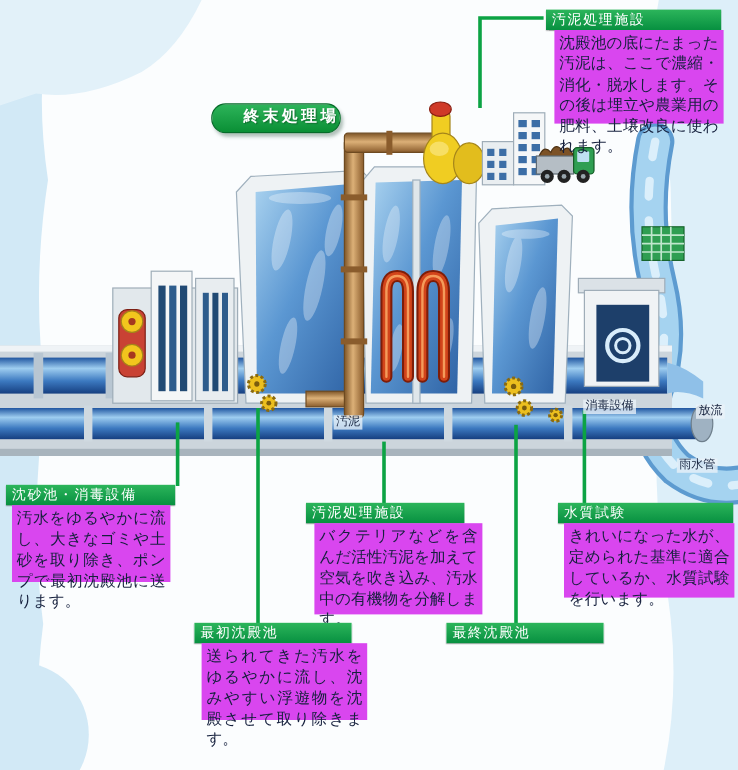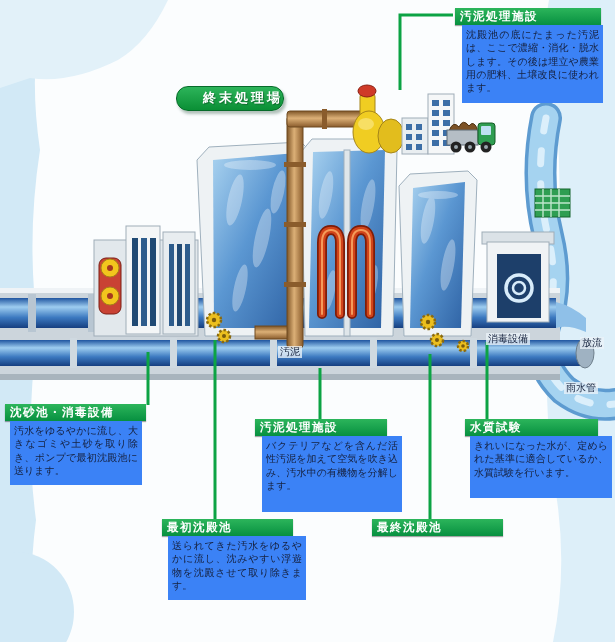--- a/index.html
+++ b/index.html
@@ -5,29 +5,29 @@
   html,body{margin:0;padding:0;}
   .stage{
     position:relative;width:615px;height:642px;overflow:hidden;
     background:#fbfdfe;
     font-family:"DejaVu Sans","Liberation Sans",sans-serif;
   }
   svg.illustration{position:absolute;left:0;top:0;}
   .ct{
     position:absolute;box-sizing:border-box;height:17px;
     background:linear-gradient(#2cb55b,#079040);
-    color:#fff;font-weight:bold;font-size:11.5px;letter-spacing:1.5px;
+    color:#fff;font-weight:normal;font-size:11.5px;letter-spacing:1.5px;
     line-height:15px;padding:1px 5px;
     box-shadow:0 1px 1px rgba(0,0,0,.35);
     white-space:nowrap;
   }
   .cb{
     position:absolute;box-sizing:border-box;
-    background:#3b82f6;color:#15203d;
-    font-size:10px;line-height:1.33;padding:3px 4px;
+    background:#d946ef;color:#15203d;
+    font-size:13px;line-height:1.33;padding:3px 4px;
     text-align:justify;
   }
   .plant-badge{
     position:absolute;left:176px;top:86px;width:106px;height:23px;
     background:linear-gradient(#2db45a,#0a8f35);
     border:1px solid #076b2a;border-radius:12px;
     color:#fff;font-weight:bold;font-size:13px;letter-spacing:3px;
     text-align:right;line-height:21px;
     box-shadow:2px 3px 3px rgba(40,80,60,.35);
     text-shadow:1px 1px 1px rgba(0,0,0,.3);
@@ -262,21 +262,21 @@
 
   <div class="ct" style="left:455px;top:8px;width:146px">汚泥処理施設</div>
   <div class="cb" style="left:462px;top:25px;width:141px;height:78px">沈殿池の底にたまった汚泥は、ここで濃縮・消化・脱水します。その後は埋立や農業用の肥料、土壌改良に使われます。</div>
 
   <div class="ct" style="left:5px;top:404px;width:141px">沈砂池・消毒設備</div>
   <div class="cb" style="left:10px;top:421px;width:132px;height:64px">汚水をゆるやかに流し、大きなゴミや土砂を取り除き、ポンプで最初沈殿池に送ります。</div>
 
   <div class="ct" style="left:255px;top:419px;width:132px">汚泥処理施設</div>
   <div class="cb" style="left:262px;top:436px;width:140px;height:76px">バクテリアなどを含んだ活性汚泥を加えて空気を吹き込み、汚水中の有機物を分解します。</div>
 
-  <div class="ct" style="left:465px;top:419px;width:133px">水質試験</div>
+  <div class="ct" style="left:465px;top:419px;width:146px">水質試験</div>
   <div class="cb" style="left:470px;top:436px;width:142px;height:62px">きれいになった水が、定められた基準に適合しているか、水質試験を行います。</div>
 
   <div class="ct" style="left:162px;top:519px;width:131px">最初沈殿池</div>
   <div class="cb" style="left:168px;top:536px;width:138px;height:64px">送られてきた汚水をゆるやかに流し、沈みやすい浮遊物を沈殿させて取り除きます。</div>
 
   <div class="ct" style="left:372px;top:519px;width:131px">最終沈殿池</div>
 
   <div class="mini" style="left:278px;top:346px">汚泥</div>
   <div class="mini" style="left:486px;top:333px">消毒設備</div>
   <div class="mini" style="left:580px;top:337px">放流</div>

